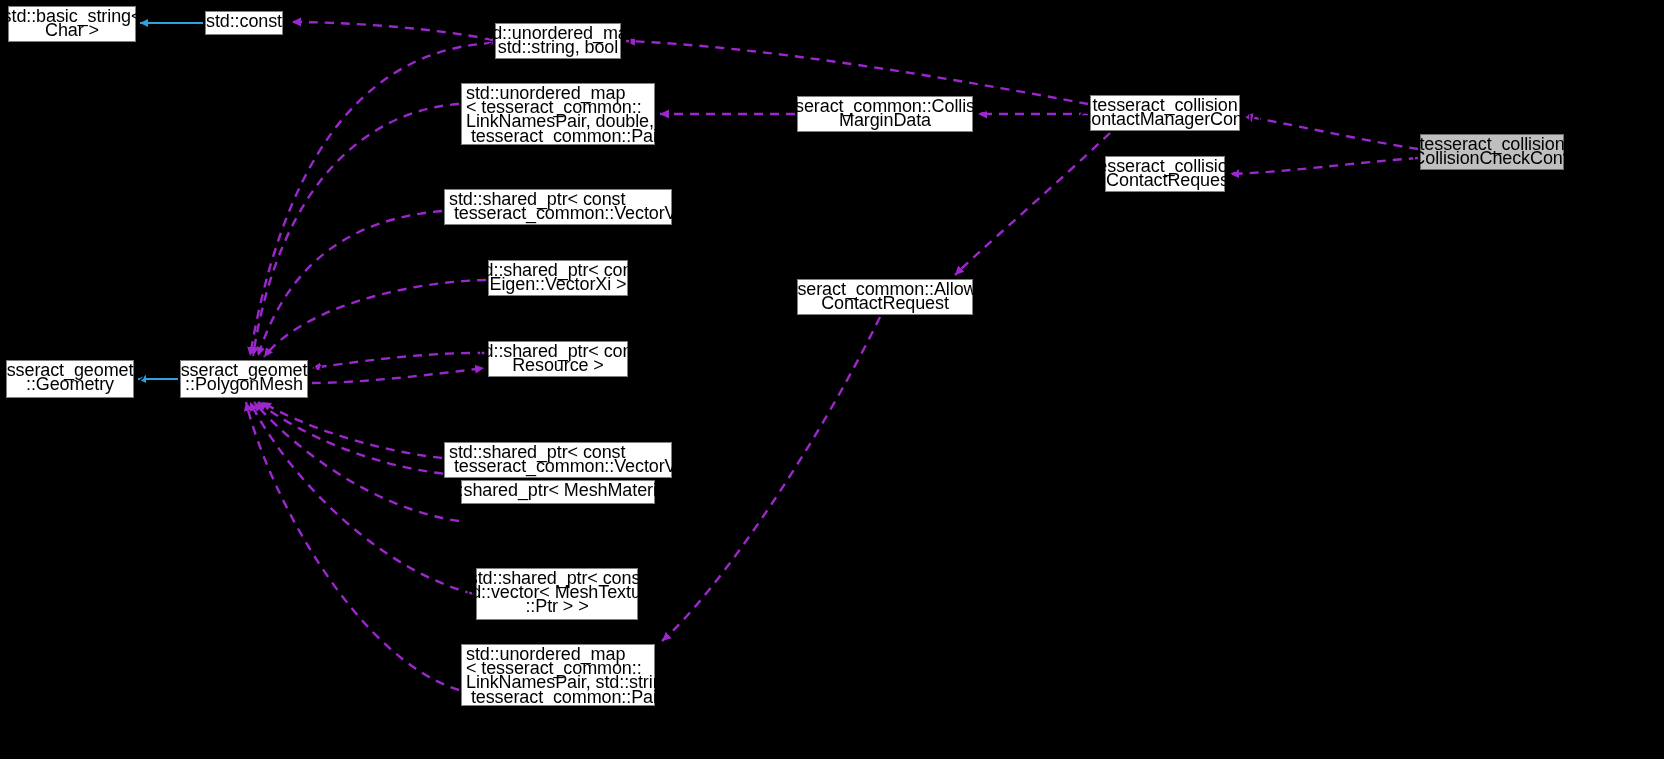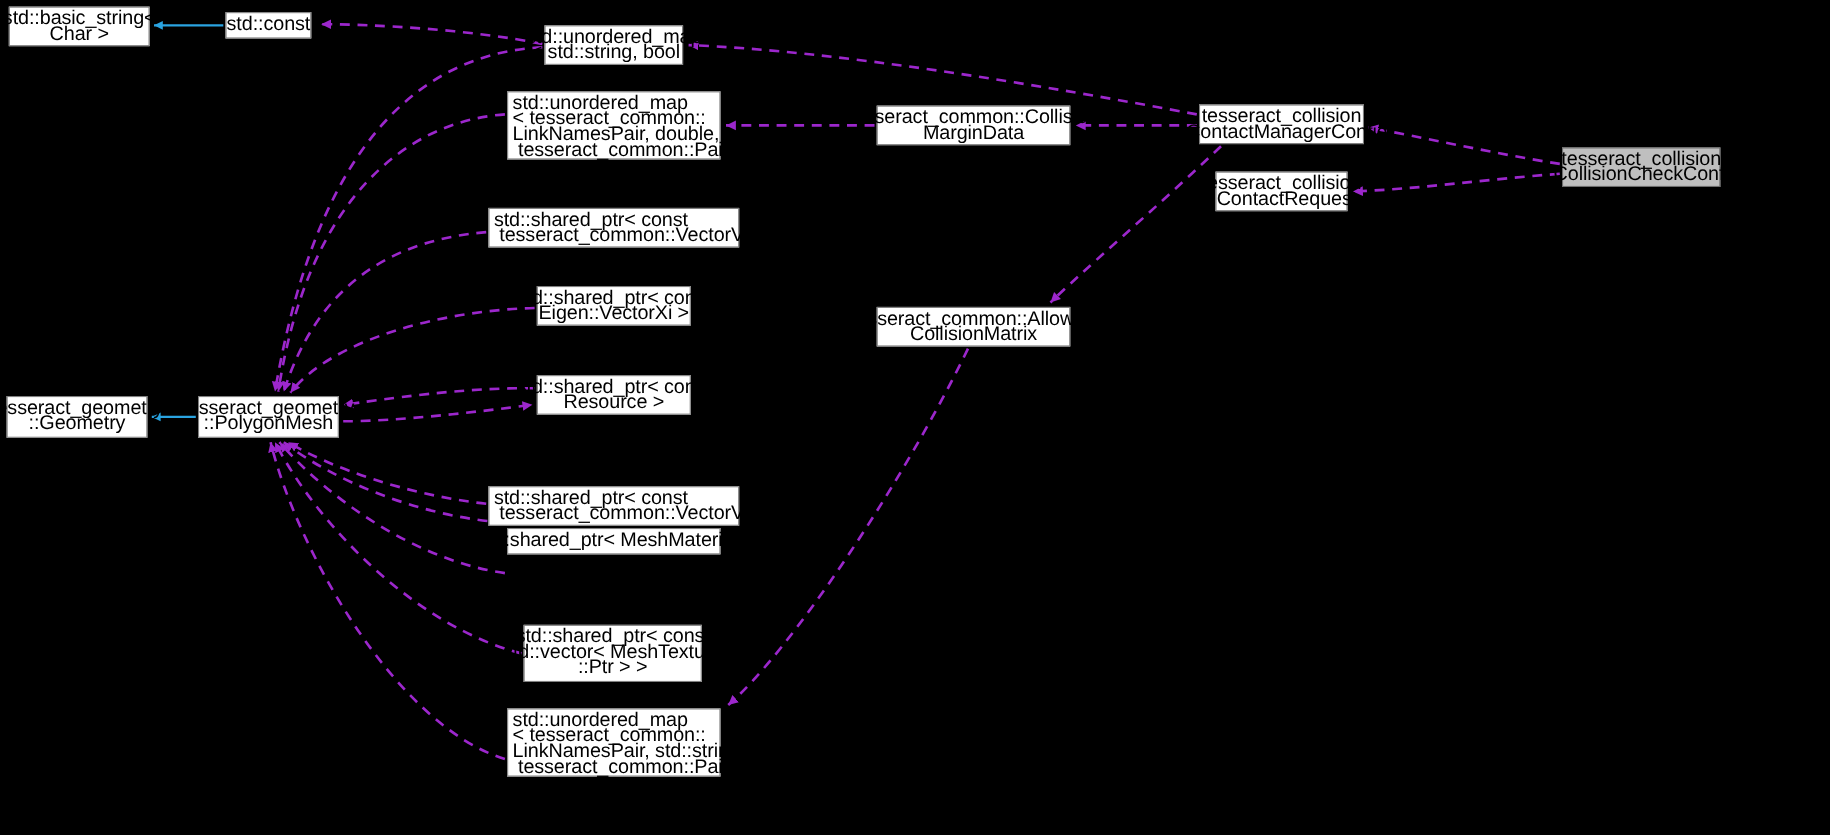--- a/index.html
+++ b/index.html
@@ -72,21 +72,21 @@
 ::ContactManagerConfig</span></div>
       <div class="node highlight" style="left: 1420px; top: 134px; width: 144px; height: 36px;"><span>tesseract_collision
 ::CollisionCheckConfig</span></div>
       <div class="node" style="left: 1105px; top: 156px; width: 120px; height: 36px;"><span>tesseract_collision
 ::ContactRequest</span></div>
       <div class="node lalign" style="left: 444px; top: 189px; width: 228px; height: 36px;"><span>std::shared_ptr&lt; const
  tesseract_common::VectorVector3d &gt;</span></div>
       <div class="node" style="left: 488px; top: 260px; width: 140px; height: 36px;"><span>std::shared_ptr&lt; const
 Eigen::VectorXi &gt;</span></div>
       <div class="node" style="left: 797px; top: 279px; width: 176px; height: 36px;"><span>tesseract_common::Allowed
-CollisionMatrix</span></div>
+ContactRequest</span></div>
       <div class="node" style="left: 488px; top: 341px; width: 140px; height: 36px;"><span>std::shared_ptr&lt; const
 Resource &gt;</span></div>
       <div class="node" style="left: 6px; top: 360px; width: 128px; height: 38px;"><span>tesseract_geometry
 ::Geometry</span></div>
       <div class="node" style="left: 180px; top: 360px; width: 128px; height: 38px;"><span>tesseract_geometry
 ::PolygonMesh</span></div>
       <div class="node lalign" style="left: 444px; top: 442px; width: 228px; height: 36px;"><span>std::shared_ptr&lt; const
  tesseract_common::VectorVector4d &gt;</span></div>
       <div class="node" style="left: 461px; top: 480px; width: 194px; height: 24px;"><span>std::shared_ptr&lt; MeshMaterial &gt;</span></div>
       <div class="node" style="left: 476px; top: 568px; width: 162px; height: 52px;"><span>std::shared_ptr&lt; const

